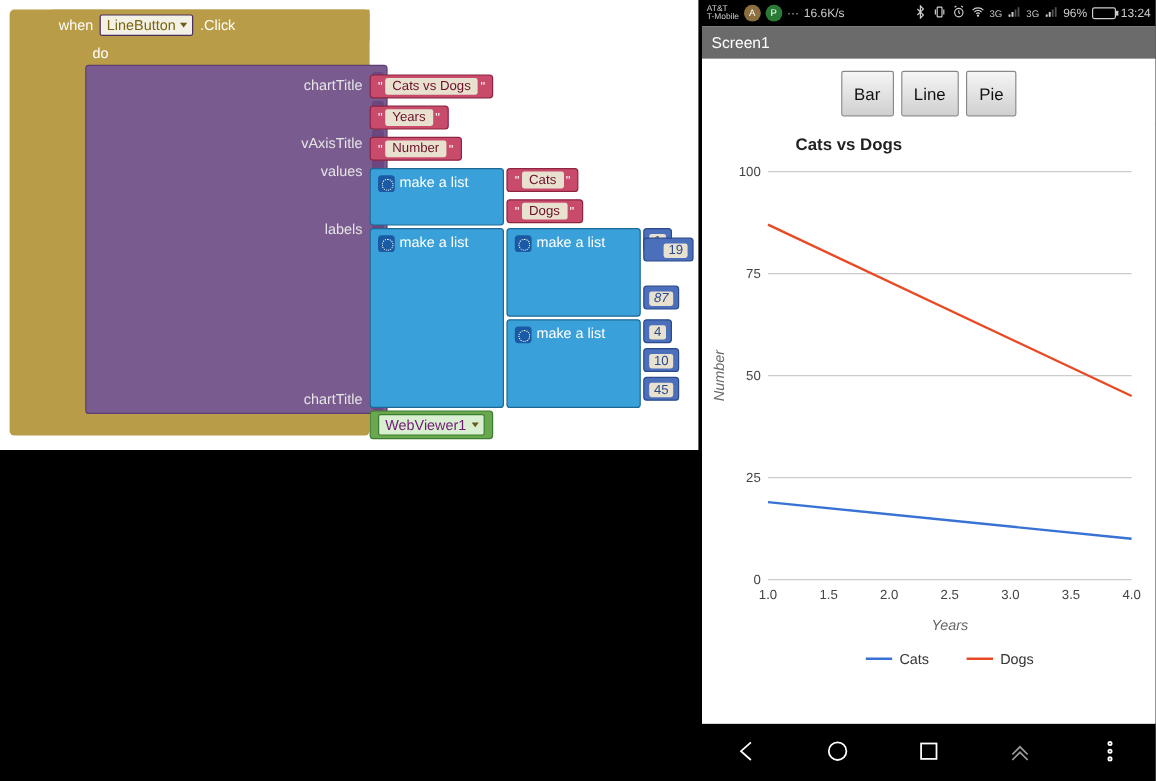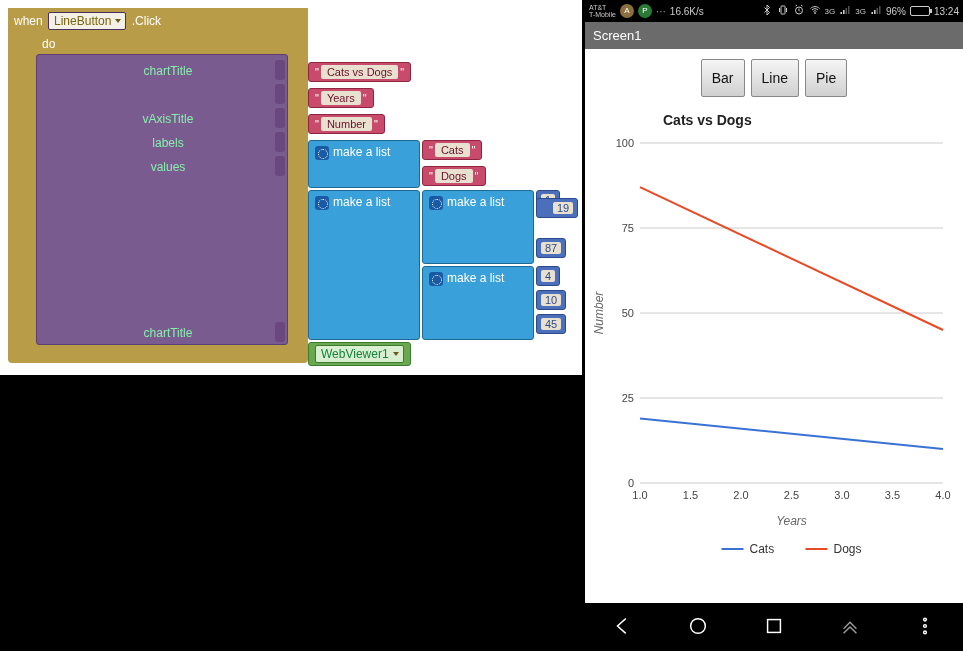--- a/index.html
+++ b/index.html
@@ -12,21 +12,21 @@
     overflow: hidden;
   }
 
   
   .blocks-panel {
     position: absolute; left: 0; top: 0;
     width: 582px; height: 375px;
     background: #fff;
     padding: 8px 8px;
   }
-  .block { color: #fff; }
+  .block { color: #fff; padding-left: 35px; }
   .when-block {
     background: #b89c47; 
     border-radius: 4px;
     padding-bottom: 18px;
     width: 300px;
   }
   .when-head {
     background: #b89c47;
     padding: 4px 6px;
     font-weight: 500;
@@ -55,24 +55,24 @@
   .call-head { padding: 2px 6px; color: #fff; }
   .arg-rows { padding-left: 30px; }
   .arg-row {
     display: flex;
     align-items: flex-start;
     justify-content: flex-end;
     padding: 2px 2px;
     position: relative;
   }
   .arg-label {
-    color: #86efac;
+    color: #e5e5e5;
     padding-right: 6px;
     padding-top: 4px;
-    text-align: center;
+    text-align: right;
     flex: 1;
   }
   .socket {
     width: 10px; height: 20px;
     background: #6a477f;
     border-radius: 3px;
     margin-left: 2px;
   }
   .drop {
     display: inline-block;
@@ -86,21 +86,21 @@
     cursor: pointer;
   }
   .drop::after {
     content: "";
     position: absolute; right: 4px; top: 50%;
     transform: translateY(-50%);
     border-left: 3px solid transparent;
     border-right: 3px solid transparent;
     border-top: 4px solid #6b5b1a;
   }
-  .drop.green { background: #d8f0d1; color: #15803d; border-color: #3b7d2e; }
+  .drop.green { background: #d8f0d1; color: #701a75; border-color: #3b7d2e; }
   .text-block {
     position: absolute;
     display: inline-flex; align-items: center;
     background: #c94b6b;
     border: 1px solid #8e2440;
     border-radius: 3px;
     color: #fff;
     padding: 2px 6px;
     gap: 2px;
   }
@@ -226,26 +226,26 @@
               <span class="arg-label">chartTitle</span>
               <span class="socket"></span>
             </div>
           <div class="arg-row">
               <span class="socket"></span>
             </div>
           <div class="arg-row">
               <span class="arg-label">vAxisTitle</span>
               <span class="socket"></span>
             </div>
+          <div class="arg-row" style="height:48px">
+              <span class="arg-label">values</span>
+              <span class="socket"></span>
+            </div>
           <div class="arg-row">
               <span class="arg-label">labels</span>
-              <span class="socket"></span>
-            </div>
-          <div class="arg-row" style="height:48px">
-              <span class="arg-label">values</span>
               <span class="socket"></span>
             </div>
           <div class="arg-row" style="margin-top:118px">
               <span class="arg-label">chartTitle</span>
               <span class="socket"></span>
             </div>
         </div>
       </div>
     </div>
   </div>
@@ -275,21 +275,21 @@
   <div class="text-block float" style="left:422px; top:166px;">
       <span class="q"></span>
       <span class="inner">Dogs</span>
       <span class="q2"></span>
     </div>
 
   <div class="list-block float" style="left:308px; top:190px; width:112px; height:150px;"><span class="gear"></span><span>make a list</span></div>
   <div class="list-block float" style="left:422px; top:190px; width:112px; height:74px;"><span class="gear"></span><span>make a list</span></div>
   <div class="num-block float" style="left:536px; top:190px;"><span class="inner">1</span></div>
   <div class="num-block float" style="left:536px; top:198px;padding-left:16px;"><span class="inner">19</span></div>
-  <div class="num-block float" style="left:536px; top:238px;"><span class="inner">87</span></div>
+  <div class="num-block float" style="left:536px; top:238px;font-style:italic;"><span class="inner">87</span></div>
 
   <div class="list-block float" style="left:422px; top:266px; width:112px; height:74px;"><span class="gear"></span><span>make a list</span></div>
   <div class="num-block float" style="left:536px; top:266px;"><span class="inner">4</span></div>
   <div class="num-block float" style="left:536px; top:290px;"><span class="inner">10</span></div>
   <div class="num-block float" style="left:536px; top:314px;"><span class="inner">45</span></div>
 
   <div class="wv-block float" style="left:308px; top:342px;"><span class="drop green">WebViewer1</span></div>
 </div>
 
 <div class="phone">

